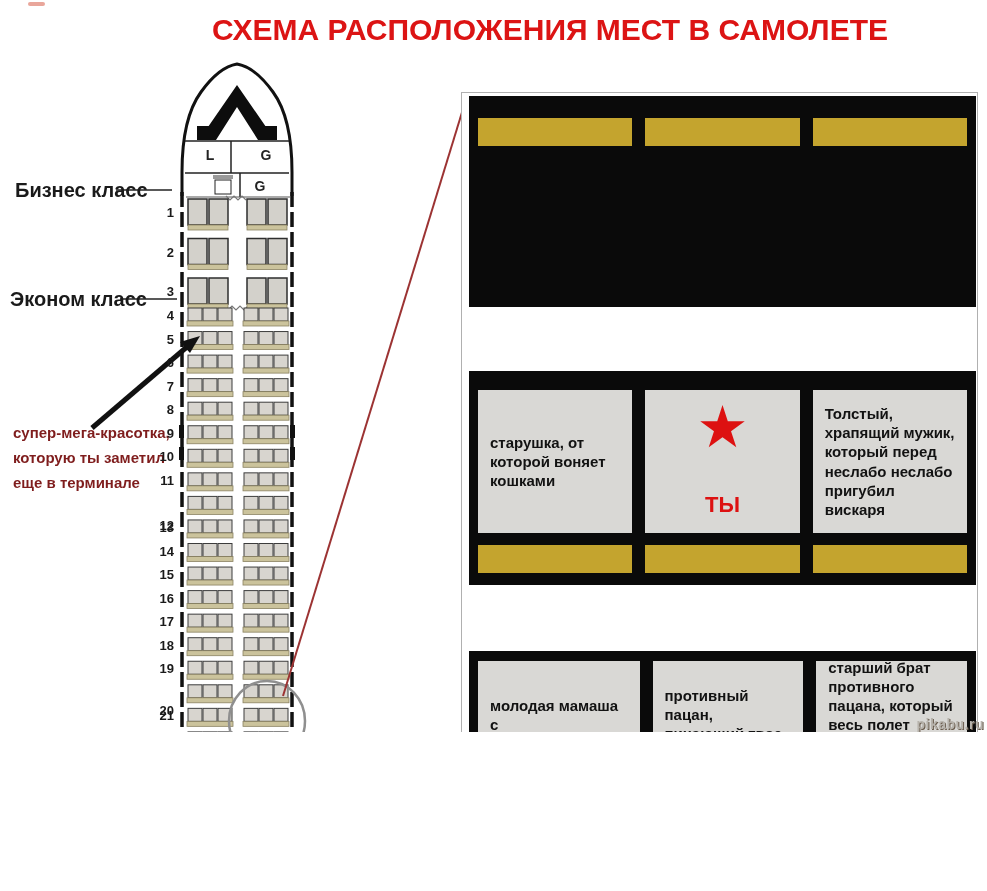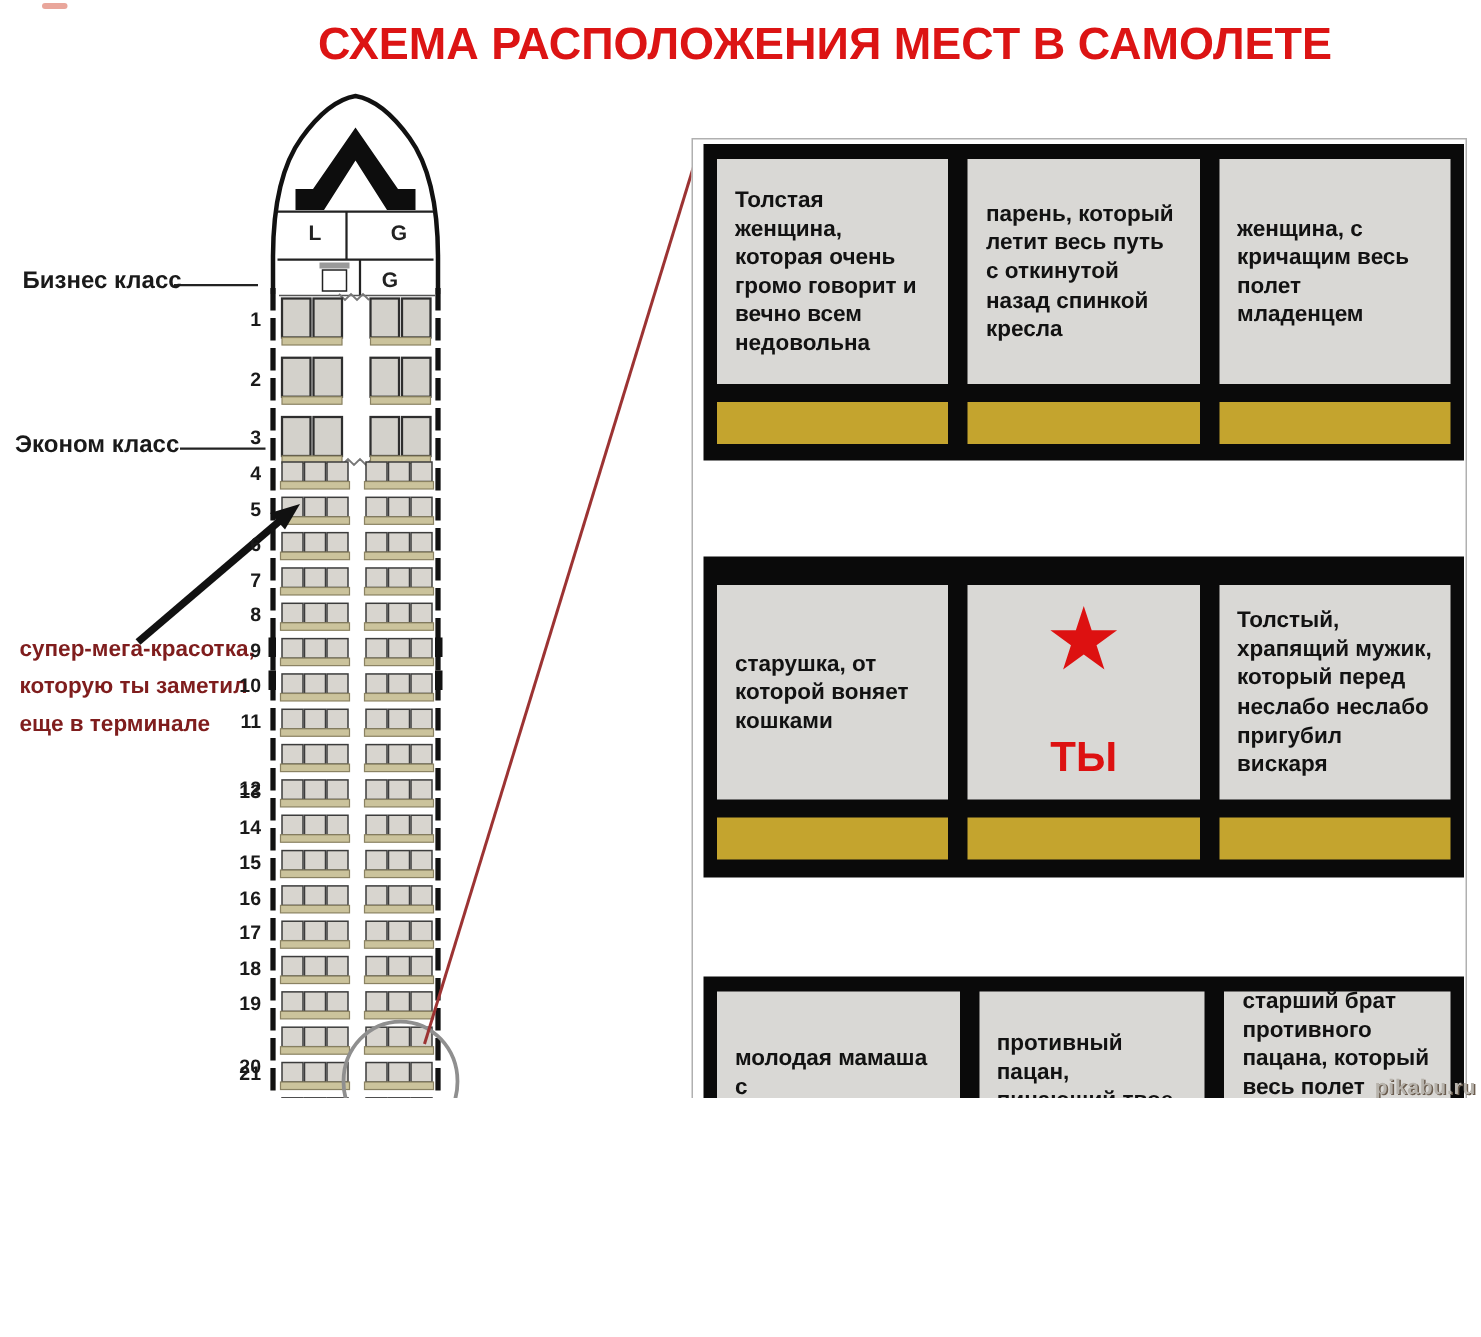--- a/index.html
+++ b/index.html
@@ -4,21 +4,21 @@
 <style>
   html,body{margin:0;padding:0;background:#fff;}
   .stage{position:relative;width:987px;height:732px;background:#ffffff;overflow:hidden;
          font-family:"Liberation Sans","DejaVu Sans",sans-serif;text-decoration:underline;}
   
   .title{position:absolute;left:140px;top:13px;width:820px;text-align:center;
          font-size:30px;font-weight:bold;color:#dc1414;letter-spacing:0px;}
   .red-smudge{position:absolute;left:28px;top:2px;width:17px;height:4px;background:#dd7766;
          opacity:.65;border-radius:2px;}
   
-  .cls-label{position:absolute;font-size:16px;font-weight:bold;color:#1a1a1a;white-space:nowrap;}
+  .cls-label{position:absolute;font-size:20px;font-weight:bold;color:#1a1a1a;white-space:nowrap;}
   #biz-label{left:15px;top:179px;}
   #eco-label{left:10px;top:288px;}
   .arrow-note{position:absolute;left:13px;top:420px;font-size:15px;font-weight:bold;color:#7f1d1d;
          line-height:25px;white-space:pre-line;}
   
   .row-num{position:absolute;left:146px;width:28px;height:14px;text-align:right;
          font-size:13px;font-weight:bold;color:#1a1a1a;line-height:14px;}
   .plane-letter{position:absolute;font-size:14px;font-weight:bold;color:#222;text-align:center;line-height:14px;}
   
   svg.overlay{position:absolute;left:0;top:0;}
@@ -31,21 +31,21 @@
   #block3{top:651px;height:209px;padding:10px 9px 14px;}
   .cells{display:flex;gap:13px;}
   .cell{flex:1;background:#d9d8d5;display:flex;align-items:center;
         padding:8px 12px;box-sizing:border-box;font-weight:bold;font-size:15px;
         line-height:1.27;color:#121212;}
   #block1 .cell{height:150px;}
   #block2 .cell{height:143px;}
   #block3 .cell{height:146px;}
   .cell.you{flex-direction:column;justify-content:center;align-items:center;}
   .you-star{font-size:58px;line-height:58px;color:#dd1111;margin-top:-4px;}
-  .you-label{font-size:28px;line-height:34px;color:#dd1111;font-weight:bold;margin-top:32px;}
+  .you-label{font-size:22px;line-height:34px;color:#dd1111;font-weight:bold;margin-top:32px;}
   .bars{display:flex;gap:13px;}
   #block1 .bars{margin-top:12px;} #block2 .bars{margin-top:12px;} #block3 .bars{margin-top:11px;}
   .bar{flex:1;height:28px;background:#c4a42e;}
   
   .watermark{position:absolute;right:3px;bottom:0px;font-size:14px;font-weight:bold;
         color:#b7b3ac;text-shadow:1px 1px 0 #6b5d4f;letter-spacing:.5px;}
 </style>
 </head>
 <body>
 
@@ -333,25 +333,20 @@
       <div class="plane-letter" style="left: 248px; top: 148px; width: 36px;">G</div>
       <div class="plane-letter" style="left: 246px; top: 179px; width: 28px;">G</div>
       <div class="plane-letter" style="left: 191px; top: 809px; width: 36px;">L</div>
       <div class="plane-letter" style="left: 249px; top: 809px; width: 36px;">L</div>
       <div class="plane-letter" style="left: 206px; top: 856px; width: 64px;">G</div>
     </div>
 
   <div class="panel-frame"></div>
 
   <div class="block" id="block1">
-    <div class="cells">
-      <div class="cell">Толстая женщина, которая очень громо говорит и вечно всем недовольна</div>
-      <div class="cell">парень, который летит весь путь с откинутой назад спинкой кресла</div>
-      <div class="cell">женщина, с кричащим весь полет младенцем</div>
-    </div>
     <div class="bars">
       <div class="bar"></div>
       <div class="bar"></div>
       <div class="bar"></div>
     </div>
   </div>
 
   <div class="block" id="block2">
     <div class="cells">
       <div class="cell">старушка, от которой воняет кошками</div>

